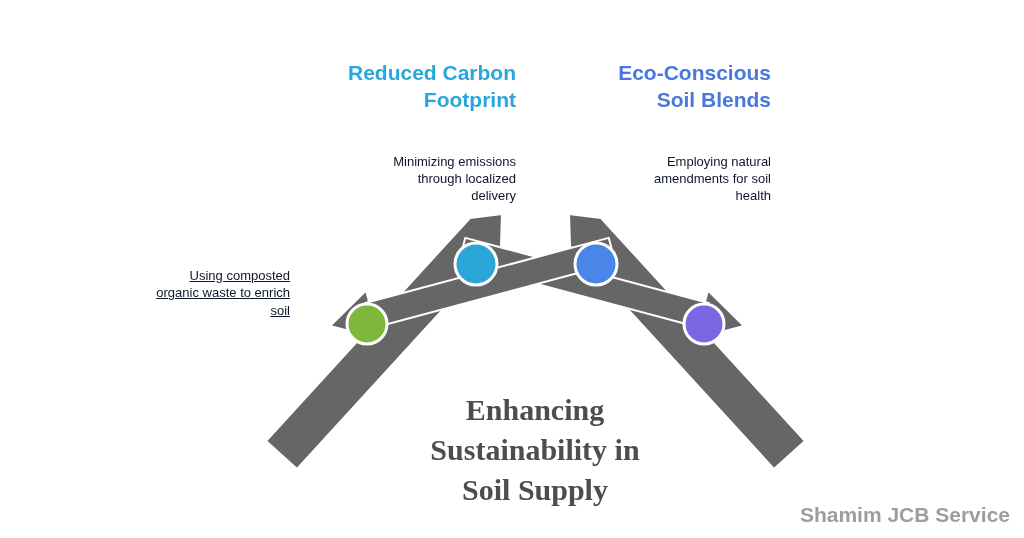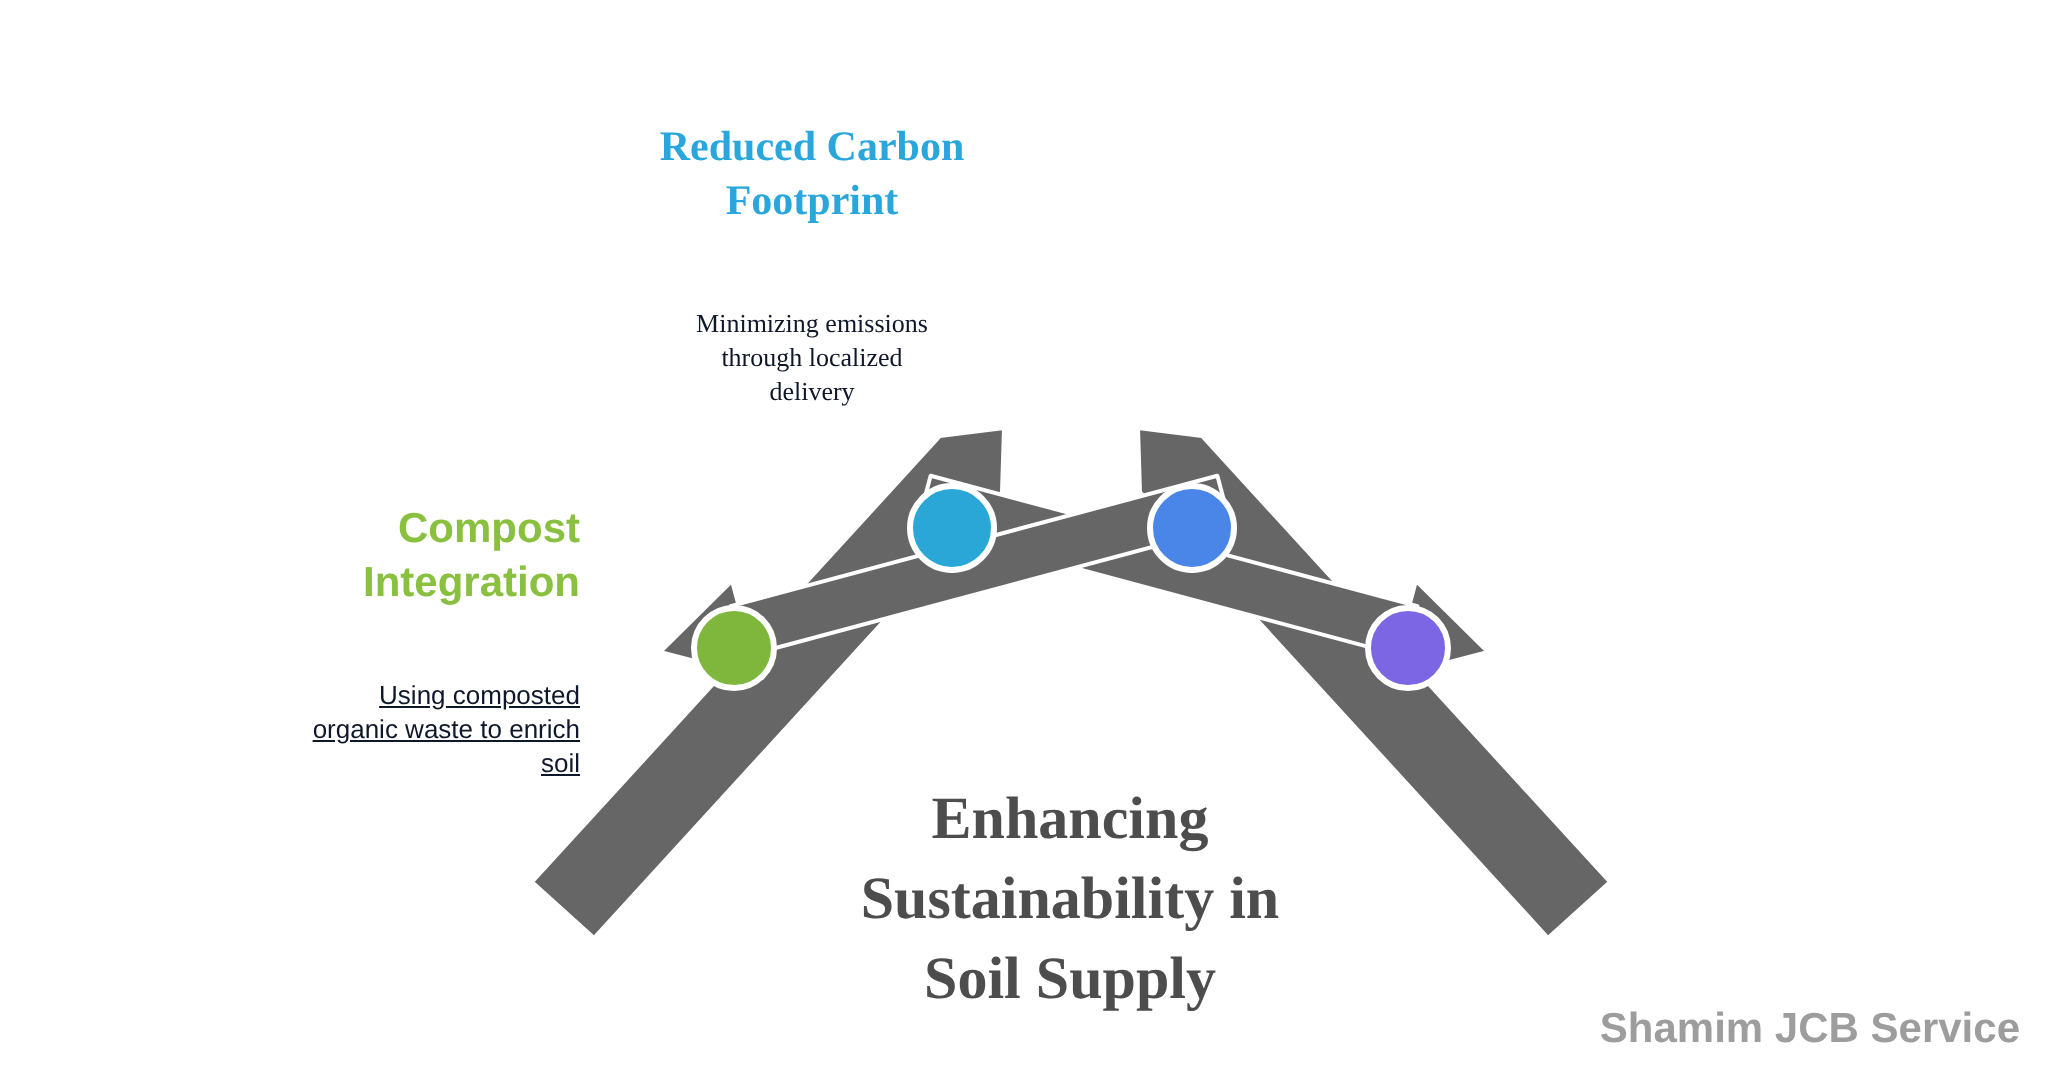--- a/index.html
+++ b/index.html
@@ -4,21 +4,21 @@
 <style>
   html,body{margin:0;padding:0;background:#fff;}
   .canvas{
     position:relative;width:1024px;height:538px;background:#ffffff;
     font-family:"Liberation Sans",sans-serif;overflow:hidden;
   }
   .canvas svg{position:absolute;top:0;left:0;}
   .block{position:absolute;white-space:pre-line;}
   .heading{font-weight:bold;font-size:21px;line-height:1.28;white-space:pre-line;}
   .body-text{font-size:13px;line-height:1.33;color:#0f172a;white-space:pre-line;}
-  .block-top{text-align:center;font-family:Liberation Serif, serif;}
+  .block-top{text-align:right;}
   .block-top .body-text{margin-top:21px;}
   .block-left{text-align:right;}
   .block-left .body-text{margin-top:15px;text-decoration:underline;}
   .block-right{text-align:left;}
   .block-right .body-text{margin-top:16px;}
   .pos-carbon{left:296px;top:42px;width:220px;}
   .pos-eco{left:551px;top:42px;width:220px;}
   .pos-compost{left:90px;top:234px;width:200px;}
   .pos-erosion{left:785px;top:221px;width:215px;}
   .main-title{
@@ -59,25 +59,28 @@
 
   <div class="block block-top pos-carbon">
     <div class="heading" style="color: rgb(41, 167, 220);">Reduced Carbon
 Footprint</div>
     <div class="body-text">Minimizing emissions
 through localized
 delivery</div>
   </div>
 
   <div class="block block-top pos-eco">
+    <div class="heading" style="color: rgb(72, 120, 222);">Eco-Conscious
+Soil Blends</div>
+    <div class="body-text">Employing natural
+amendments for soil
+health</div>
   </div>
 
   <div class="block block-left pos-compost">
-    <div class="heading" style="color: rgb(138, 192, 63);">Compost
-Integration</div>
     <div class="body-text">Using composted
 organic waste to enrich
 soil</div>
   </div>
 
 
   <div class="main-title">Enhancing
 Sustainability in
 Soil Supply</div>
 

